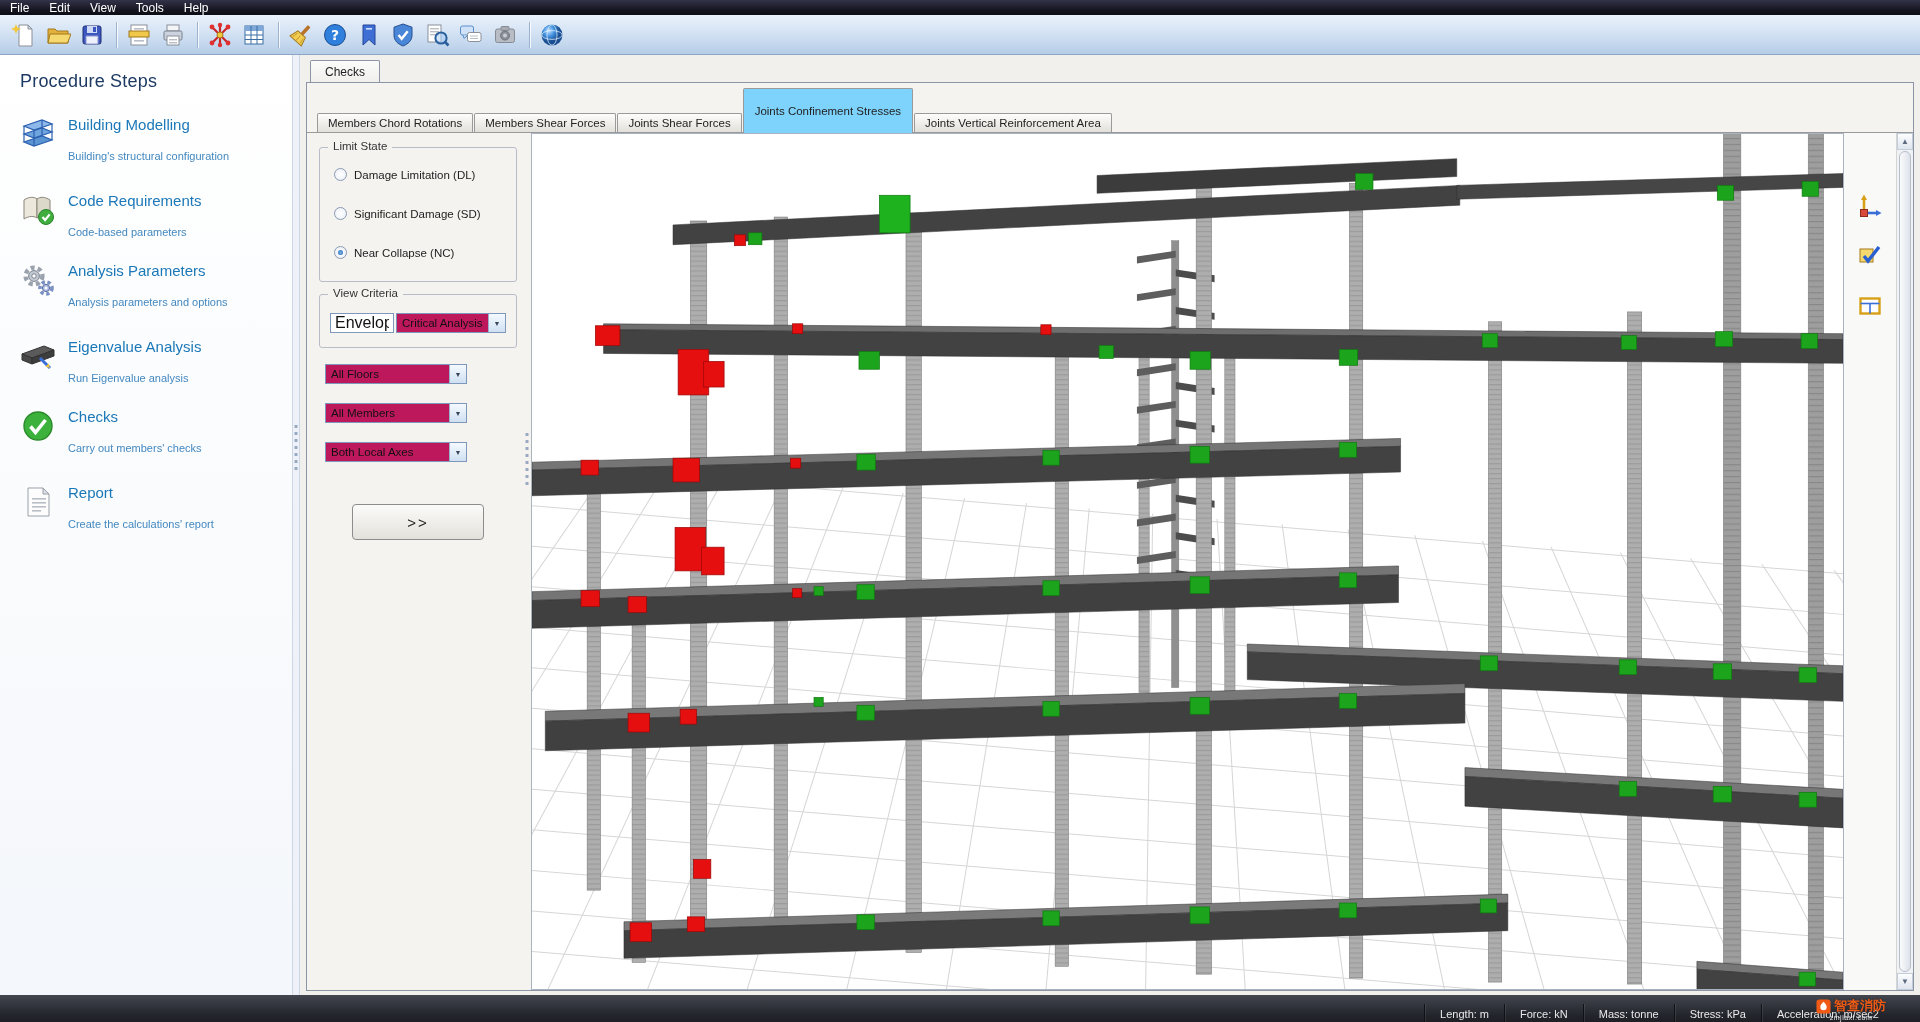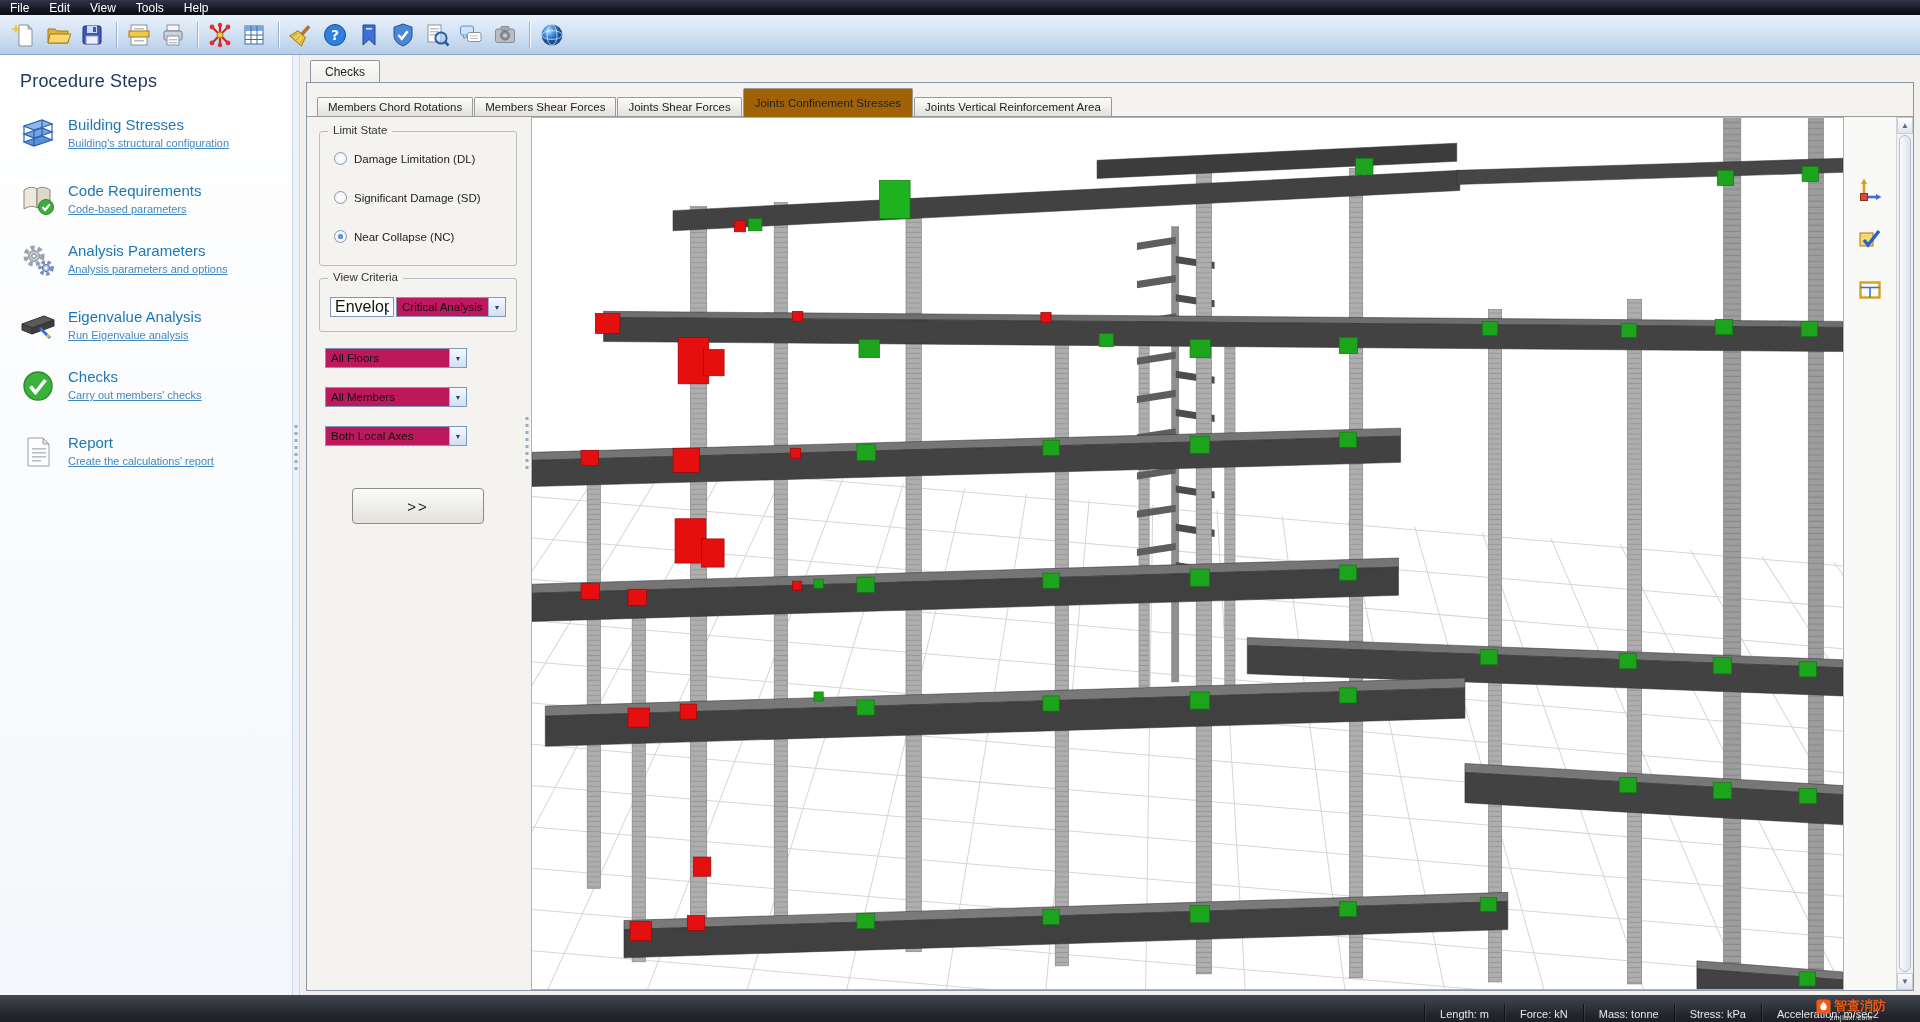--- a/index.html
+++ b/index.html
@@ -17,38 +17,38 @@
 
   
   .content { display:flex; height:940px; }
 
   
   .sidebar { width:292px; background:linear-gradient(180deg,#ffffff,#f4f7fb); padding:16px 10px 0 20px; flex:none; }
   .sb-title { font-size:18px; color:#1d3a63; margin-bottom:24px; letter-spacing:.2px; }
   .step { display:flex; gap:12px; margin-bottom:24px; cursor:pointer; }
   .step-icon { width:36px; height:36px; flex:none; }
   .step-title { font-size:15px; color:#1b78b8; }
-  .step-desc { font-size:11px; color:#4388c0; margin-top:4px;text-decoration:underline; }
+  .step-desc { font-size:11px; color:#4388c0; margin-top:17px; }
   .step.gap-lg { margin-bottom:30px; }
 
   .v-splitter { width:8px; background:#eef2f8; border-left:1px solid #cdd8e6; border-right:1px solid #cdd8e6; position:relative; flex:none; }
   .v-splitter .dots { position:absolute; left:50%; top:370px; transform:translateX(-50%); width:3px; height:46px;
       background:repeating-linear-gradient(#9aaac2 0 3px, transparent 3px 7px); }
 
   
   .main { flex:1; display:flex; flex-direction:column; background:#f1f0ed; padding:4px 6px 4px 6px; min-width:0; }
   .outer-tabs { height:23px; padding-left:4px; }
   .tab-outer { display:inline-block; padding:4px 14px 3px; font-size:12px; color:#222; background:linear-gradient(#fbfbfa,#f0efec);
       border:1px solid #8b95a5; border-bottom:none; border-radius:2px 2px 0 0; position:relative; top:1px; }
   .tab-content { flex:1; border:1px solid #8b95a5; background:#f4f3f0; display:flex; flex-direction:column; min-height:0; }
 
   .subtabs { padding:5px 0 0 10px; border-bottom:1px solid #9a9a9a; display:flex; align-items:flex-end; }
   .subtab { font-size:11.5px; color:#222; padding:3px 10px; background:linear-gradient(#fdfdfc,#e2e0da); border:1px solid #9a9a9a;
       border-bottom:none; border-radius:2px 2px 0 0; margin-right:1px; position:relative; }
-  .subtab.active { background:#a16207; padding:8px 11px; margin-bottom:-1px; z-index:2; }
+  .subtab.active { background:#7dd3fc; padding:16px 11px; margin-bottom:-1px; z-index:2; }
 
   .work { flex:1; display:flex; min-height:0; }
 
   
   .cpanel { width:216px; flex:none; padding:14px 6px 0 12px; font-size:11.5px; color:#222; }
   .groupbox { border:1px solid #b9bdc7; border-radius:3px; position:relative; padding:14px 10px 8px; margin-bottom:12px; }
   .gb-title { position:absolute; top:-8px; left:8px; background:#f4f3f0; padding:0 5px; font-size:11.5px; color:#333; }
   .radio-row { display:flex; align-items:center; gap:7px; margin:6px 0 26px 4px; }
   .radio-row:last-child { margin-bottom:14px; }
   .radio { width:13px; height:13px; border-radius:50%; border:1px solid #8a9ab2; background:radial-gradient(#fff,#e8edf4); position:relative; flex:none; }
@@ -262,21 +262,21 @@
               <polygon points="4,18 22,12 32,16 14,22" fill="#6fa4dd"></polygon>
               <polygon points="4,26 22,20 32,24 14,30" fill="#5b94d2"></polygon>
               <line x1="4" y1="10" x2="4" y2="26"></line>
               <line x1="14" y1="14" x2="14" y2="30"></line>
               <line x1="22" y1="4" x2="22" y2="20"></line>
               <line x1="32" y1="8" x2="32" y2="24"></line>
             </g>
           </svg>
       </span>
       <div>
-        <div class="step-title">Building Stresses</div>
+        <div class="step-title">Building Modelling</div>
         <div class="step-desc">Building's structural configuration</div>
       </div>
     </div>
 
     <div class="step">
       <span class="step-icon">
         <svg width="36" height="36" viewBox="0 0 36 36">
             <path d="M4 8c5-3.4 10-3.4 13-1v19c-3-2.2-8-2.2-13 1z" fill="#ece8dc" stroke="#8a8578"></path>
             <path d="M30 8c-5-3.4-10-3.4-13-1v19c3-2.2 8-2.2 13 1z" fill="#dcd8ca" stroke="#8a8578"></path>
             <circle cx="26" cy="25" r="7.5" fill="#3fae3f" stroke="#2a832a"></circle>

